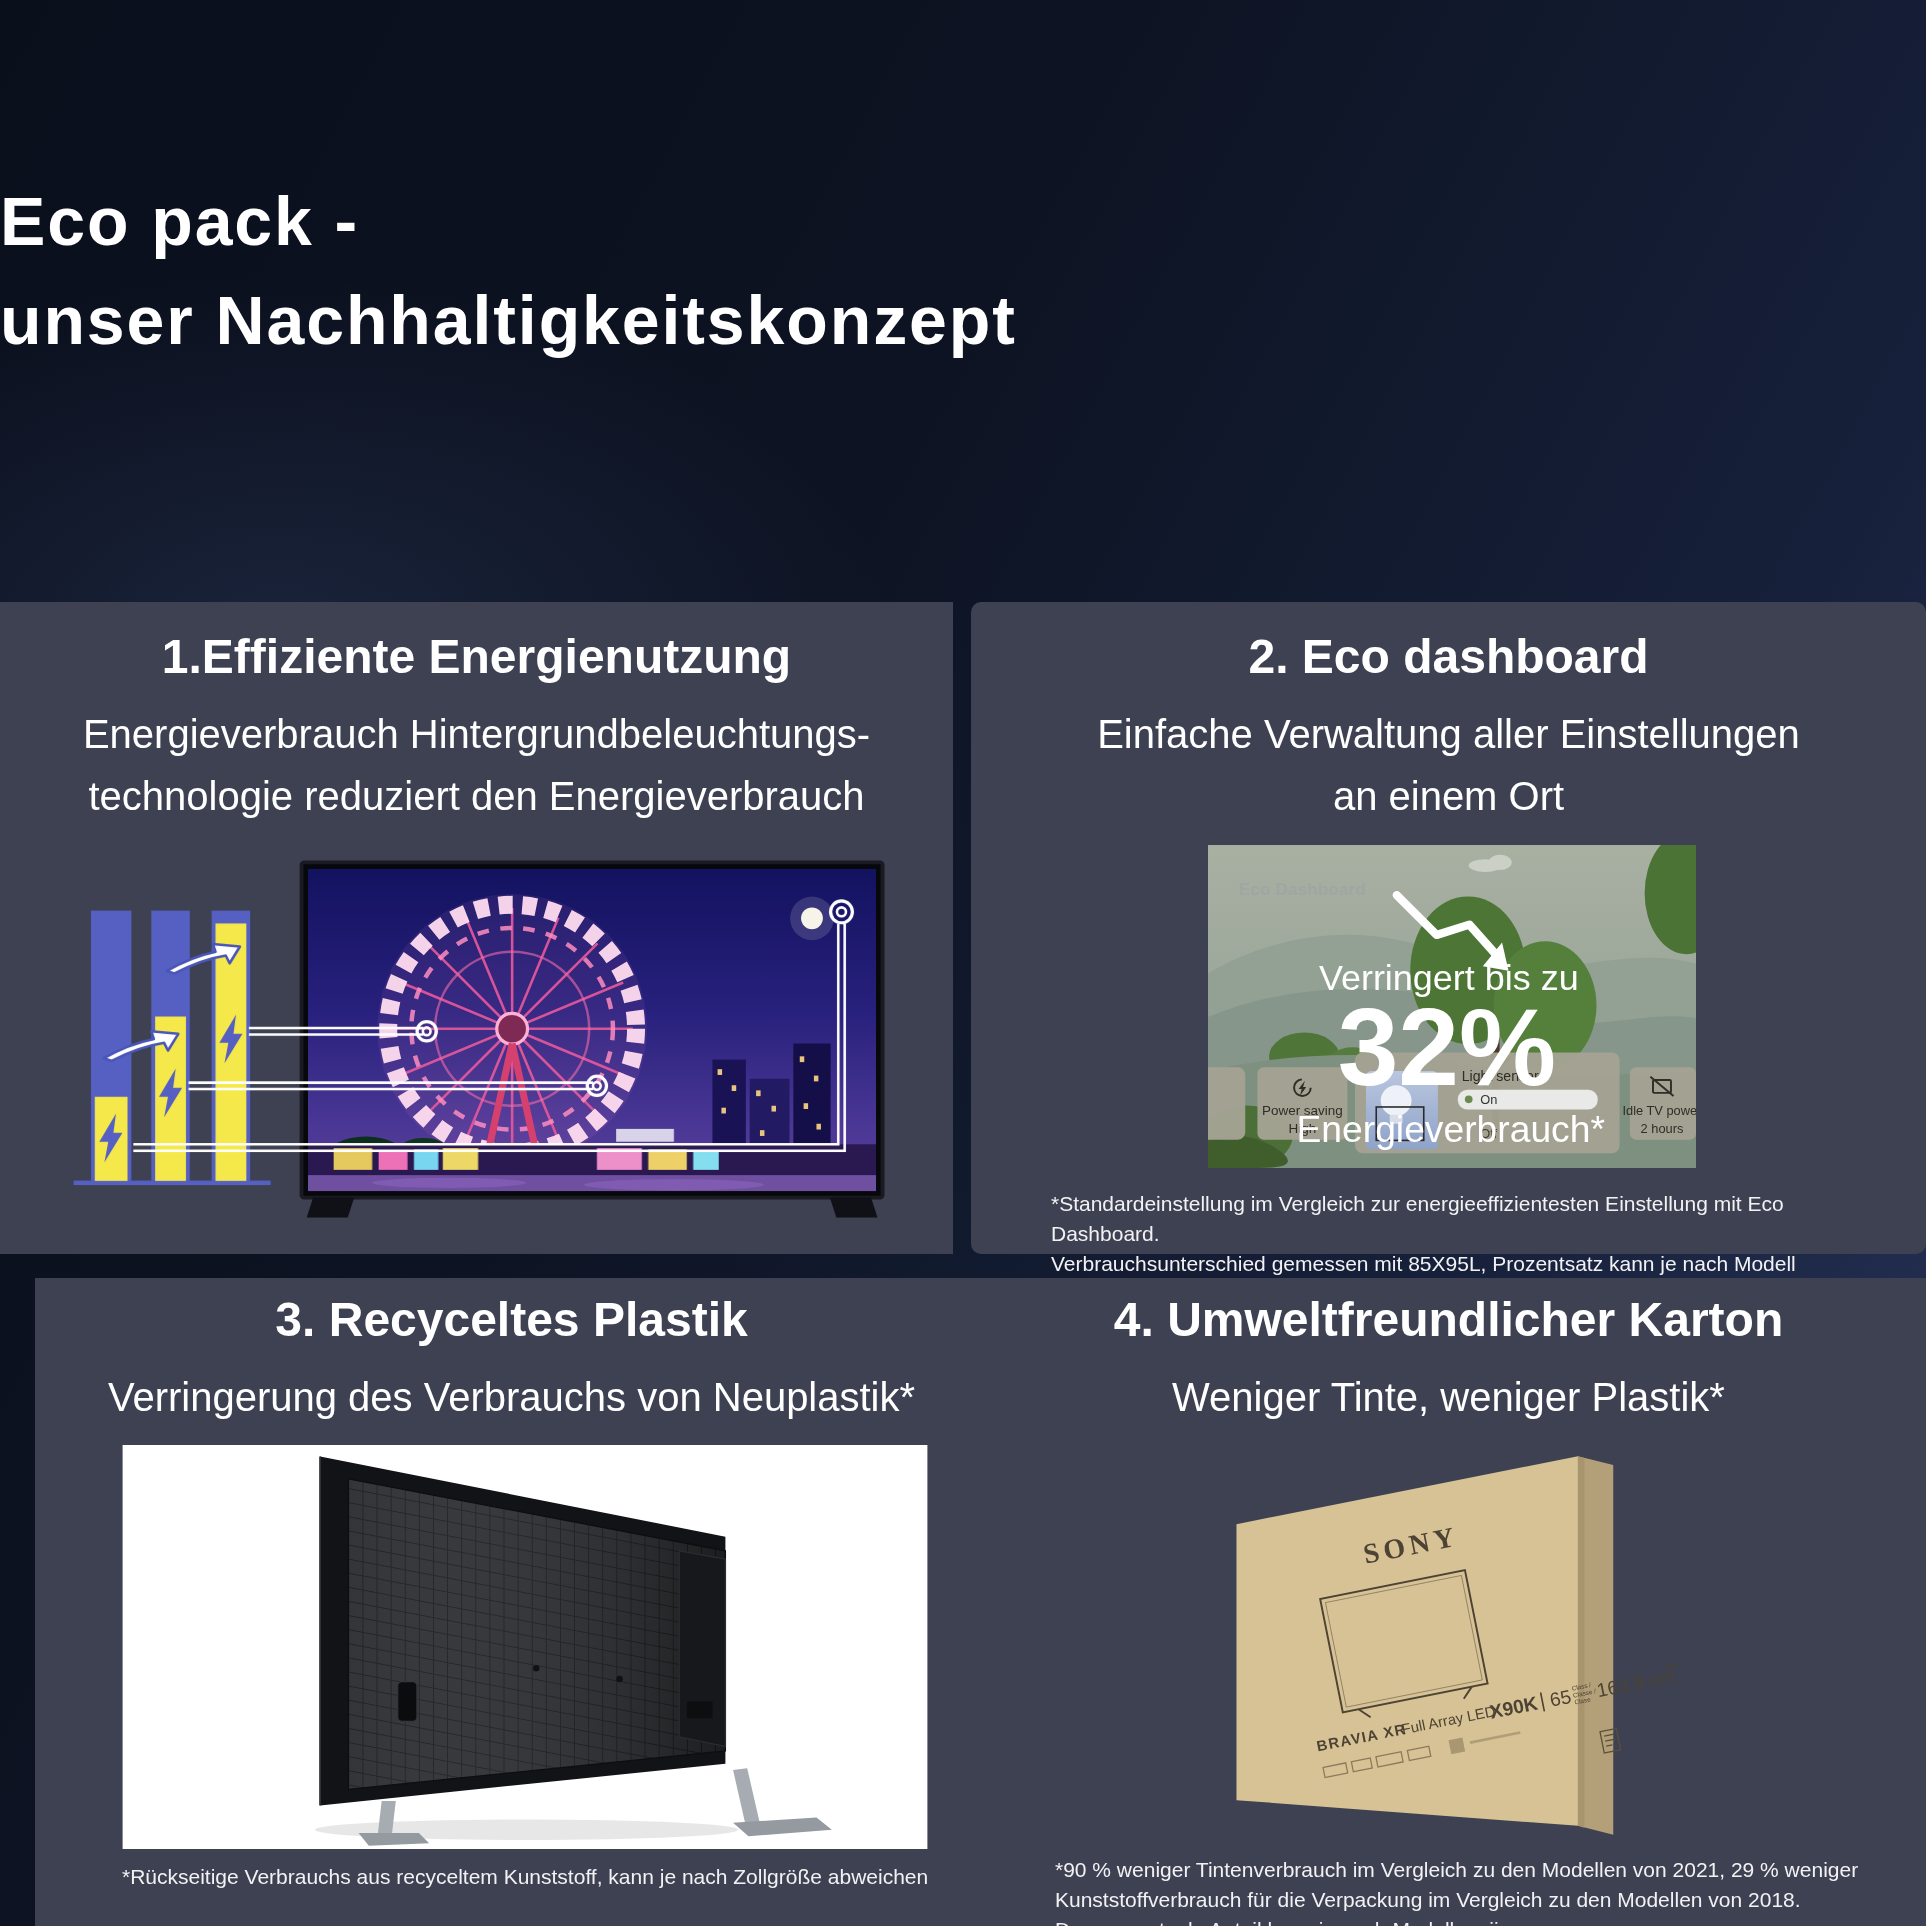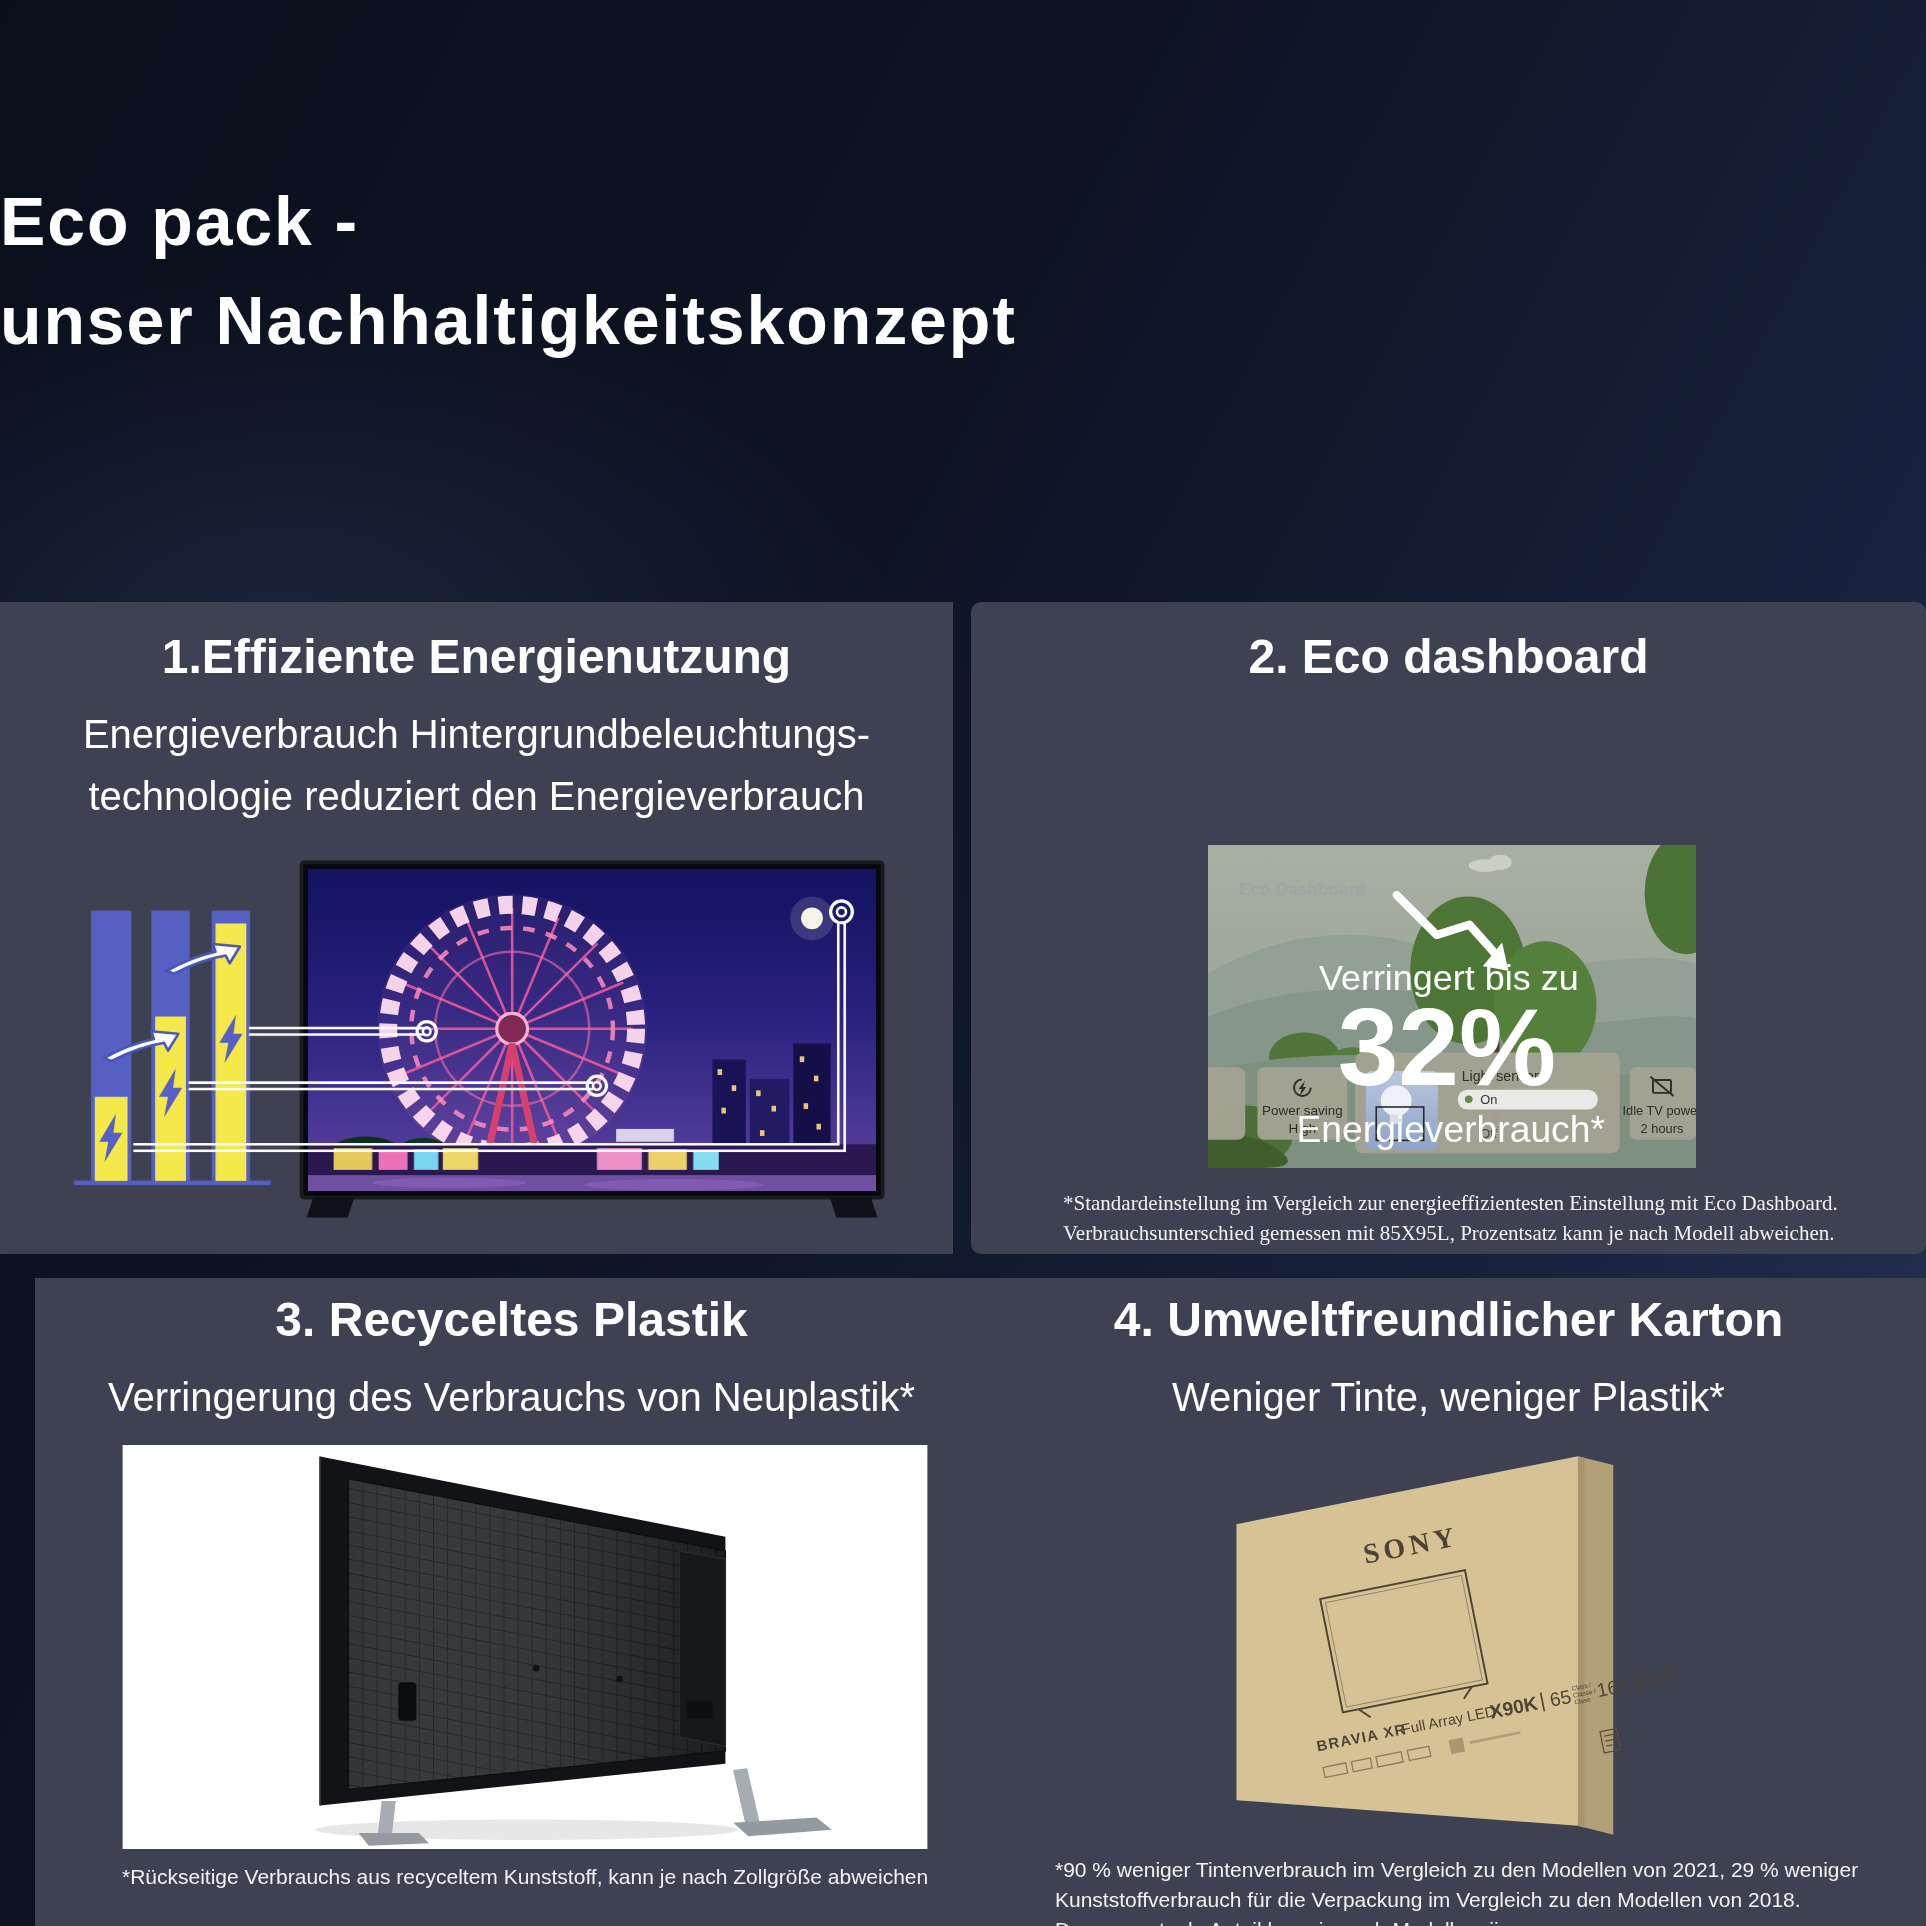--- a/index.html
+++ b/index.html
@@ -158,20 +158,24 @@
         <circle cx="830" cy="361" r="15" stroke-width="5"></circle>
           <circle cx="830" cy="361" r="6" stroke-width="4"></circle>
         <circle cx="1211" cy="90" r="17" stroke-width="5"></circle>
           <circle cx="1211" cy="90" r="7" stroke-width="4"></circle>
       </g>
     </svg>
   </div>
 
   <div class="panel" id="p2">
     <div class="q-heading">2. Eco dashboard</div>
+    <div class="q-sub">
+      <div>Einfache Verwaltung aller Einstellungen</div>
+      <div>an einem Ort</div>
+    </div>
 
     <svg class="abs" style="left:237px;top:243px;" width="488" height="323" viewBox="0 0 760 503">
       <defs>
         <linearGradient id="dashSky" x1="0" y1="0" x2="0" y2="1">
           <stop offset="0%" stop-color="#a8b0a2"></stop>
             <stop offset="100%" stop-color="#8e9c90"></stop>
         </linearGradient>
         <linearGradient id="bulbTile" x1="0" y1="0" x2="0" y2="1">
           <stop offset="0%" stop-color="#b9c6de"></stop>
             <stop offset="100%" stop-color="#8fa3c9"></stop>
@@ -243,21 +247,21 @@
         <g>
           <path d="M294,78 L356,140 L407,124 L455,178" fill="none" stroke="#ffffff" stroke-width="13" stroke-linecap="round" stroke-linejoin="round"></path>
           <polygon points="468,196 428,189 458,152" fill="#ffffff"></polygon>
         </g>
         <text x="375" y="226" font-size="56" fill="#ffffff" text-anchor="middle">Verringert bis zu</text>
         <text x="372" y="373" font-size="170" font-weight="bold" fill="#ffffff" text-anchor="middle">32%</text>
         <text x="378" y="462" font-size="58" fill="#ffffff" text-anchor="middle">Energieverbrauch*</text>
       </g>
     </svg>
 
-    <div class="abs footnote" style="left:92px;top:587px;width:809px;font-family:Liberation Serif, serif;">
+    <div class="abs footnote" style="left:80px;top:587px;width:809px;">
       <div>*Standardeinstellung im Vergleich zur energieeffizientesten Einstellung mit Eco Dashboard.</div>
       <div>Verbrauchsunterschied gemessen mit 85X95L, Prozentsatz kann je nach Modell abweichen.</div>
     </div>
   </div>
 
   <div class="panel" id="p3">
     <div class="q-heading">3. Recyceltes Plastik</div>
     <div class="q-sub">Verringerung des Verbrauchs von Neuplastik*</div>
 
     <svg class="abs" style="left:87px;top:167px;" width="806" height="404" viewBox="0 0 1255 630">

